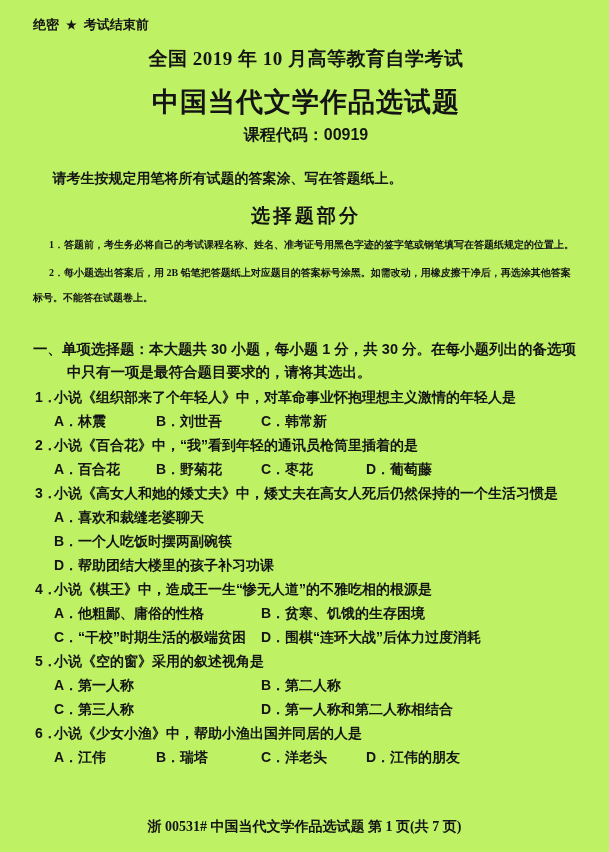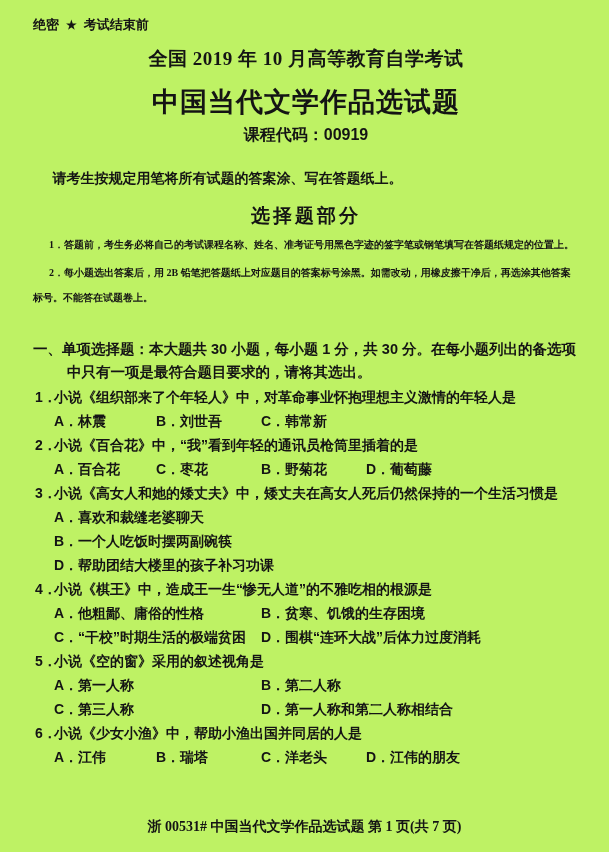--- a/index.html
+++ b/index.html
@@ -119,22 +119,22 @@
           <span class="opt">C．韩常新</span>
         </div>
       </div>
       <div class="question">
         <div class="q-stem">
           <span class="q-num">2．</span>
           <span class="q-text">小说《百合花》中，“我”看到年轻的通讯员枪筒里插着的是</span>
         </div>
         <div class="opts opts-4col">
           <span class="opt">A．百合花</span>
+          <span class="opt">B．野菊花</span>
           <span class="opt">C．枣花</span>
-          <span class="opt">B．野菊花</span>
           <span class="opt">D．葡萄藤</span>
         </div>
       </div>
       <div class="question">
         <div class="q-stem">
           <span class="q-num">3．</span>
           <span class="q-text">小说《高女人和她的矮丈夫》中，矮丈夫在高女人死后仍然保持的一个生活习惯是</span>
         </div>
         <div class="opts opts-1col">
           <span class="opt">A．喜欢和裁缝老婆聊天</span>

